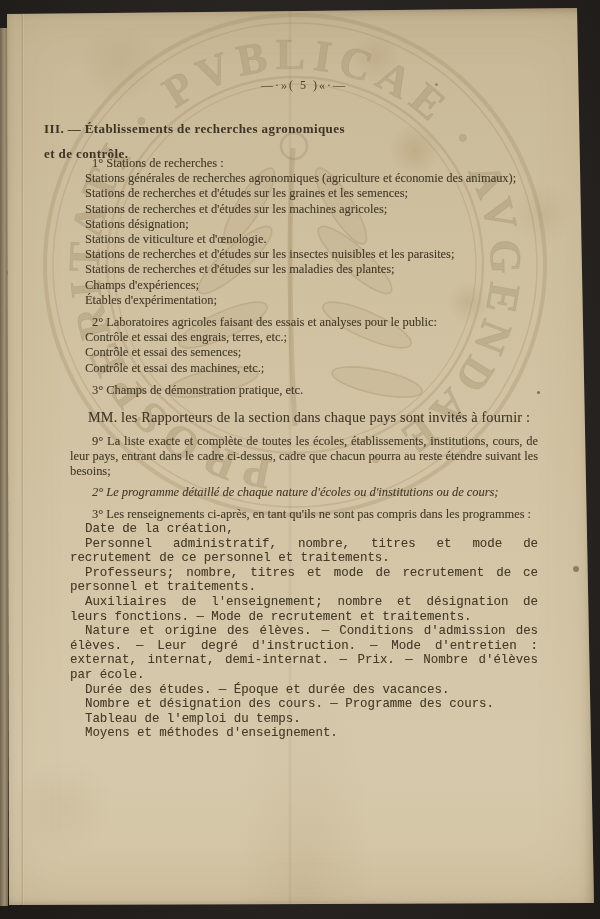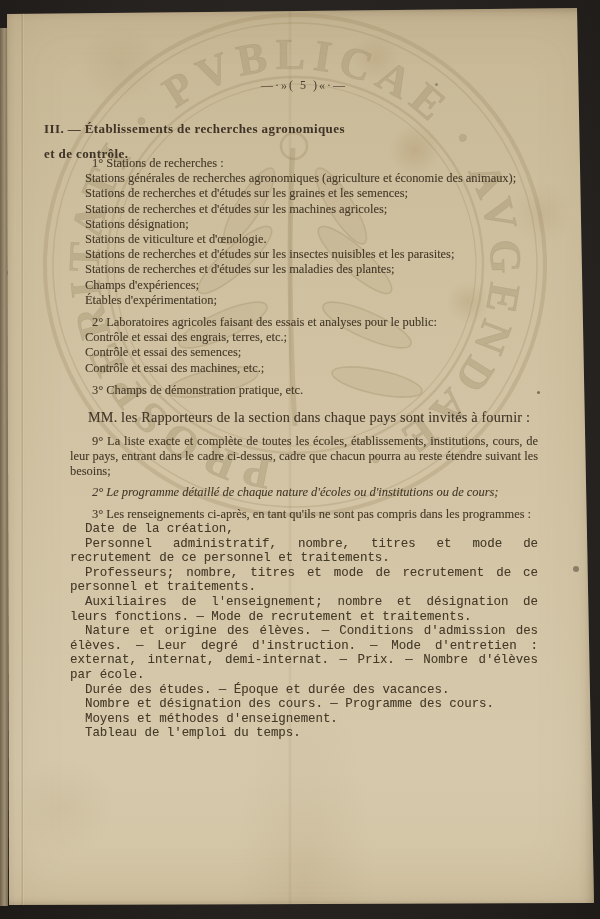--- a/index.html
+++ b/index.html
@@ -135,19 +135,19 @@
         <p class="intro g5">2° Le programme détaillé de chaque nature d'écoles ou d'institutions ou de cours;</p>
         <p class="intro g7">3° Les renseignements ci-après, en tant qu'ils ne sont pas compris dans les pro­grammes :</p>
 
         <p class="det">Date de la création,</p>
         <p class="det">Personnel administratif, nombre, titres et mode de recrutement de ce personnel et traitements.</p>
         <p class="det">Professeurs; nombre, titres et mode de recrutement de ce personnel et traitements.</p>
         <p class="det">Auxiliaires de l'enseignement; nombre et désignation de leurs fonctions. — Mode de recrutement et traitements.</p>
         <p class="det">Nature et origine des élèves. — Conditions d'admission des élèves. — Leur degré d'instruction. — Mode d'entretien : externat, internat, demi-internat. — Prix. — Nombre d'élèves par école.</p>
         <p class="det">Durée des études. — Époque et durée des vacances.</p>
         <p class="det">Nombre et désignation des cours. — Programme des cours.</p>
+        <p class="det">Tableau de l'emploi du temps.</p>
         <p class="det">Moyens et méthodes d'enseignement.</p>
-        <p class="det">Tableau de l'emploi du temps.</p>
 
       </div>
     </div>
   </div>
 </div>
 
 </body></html>

